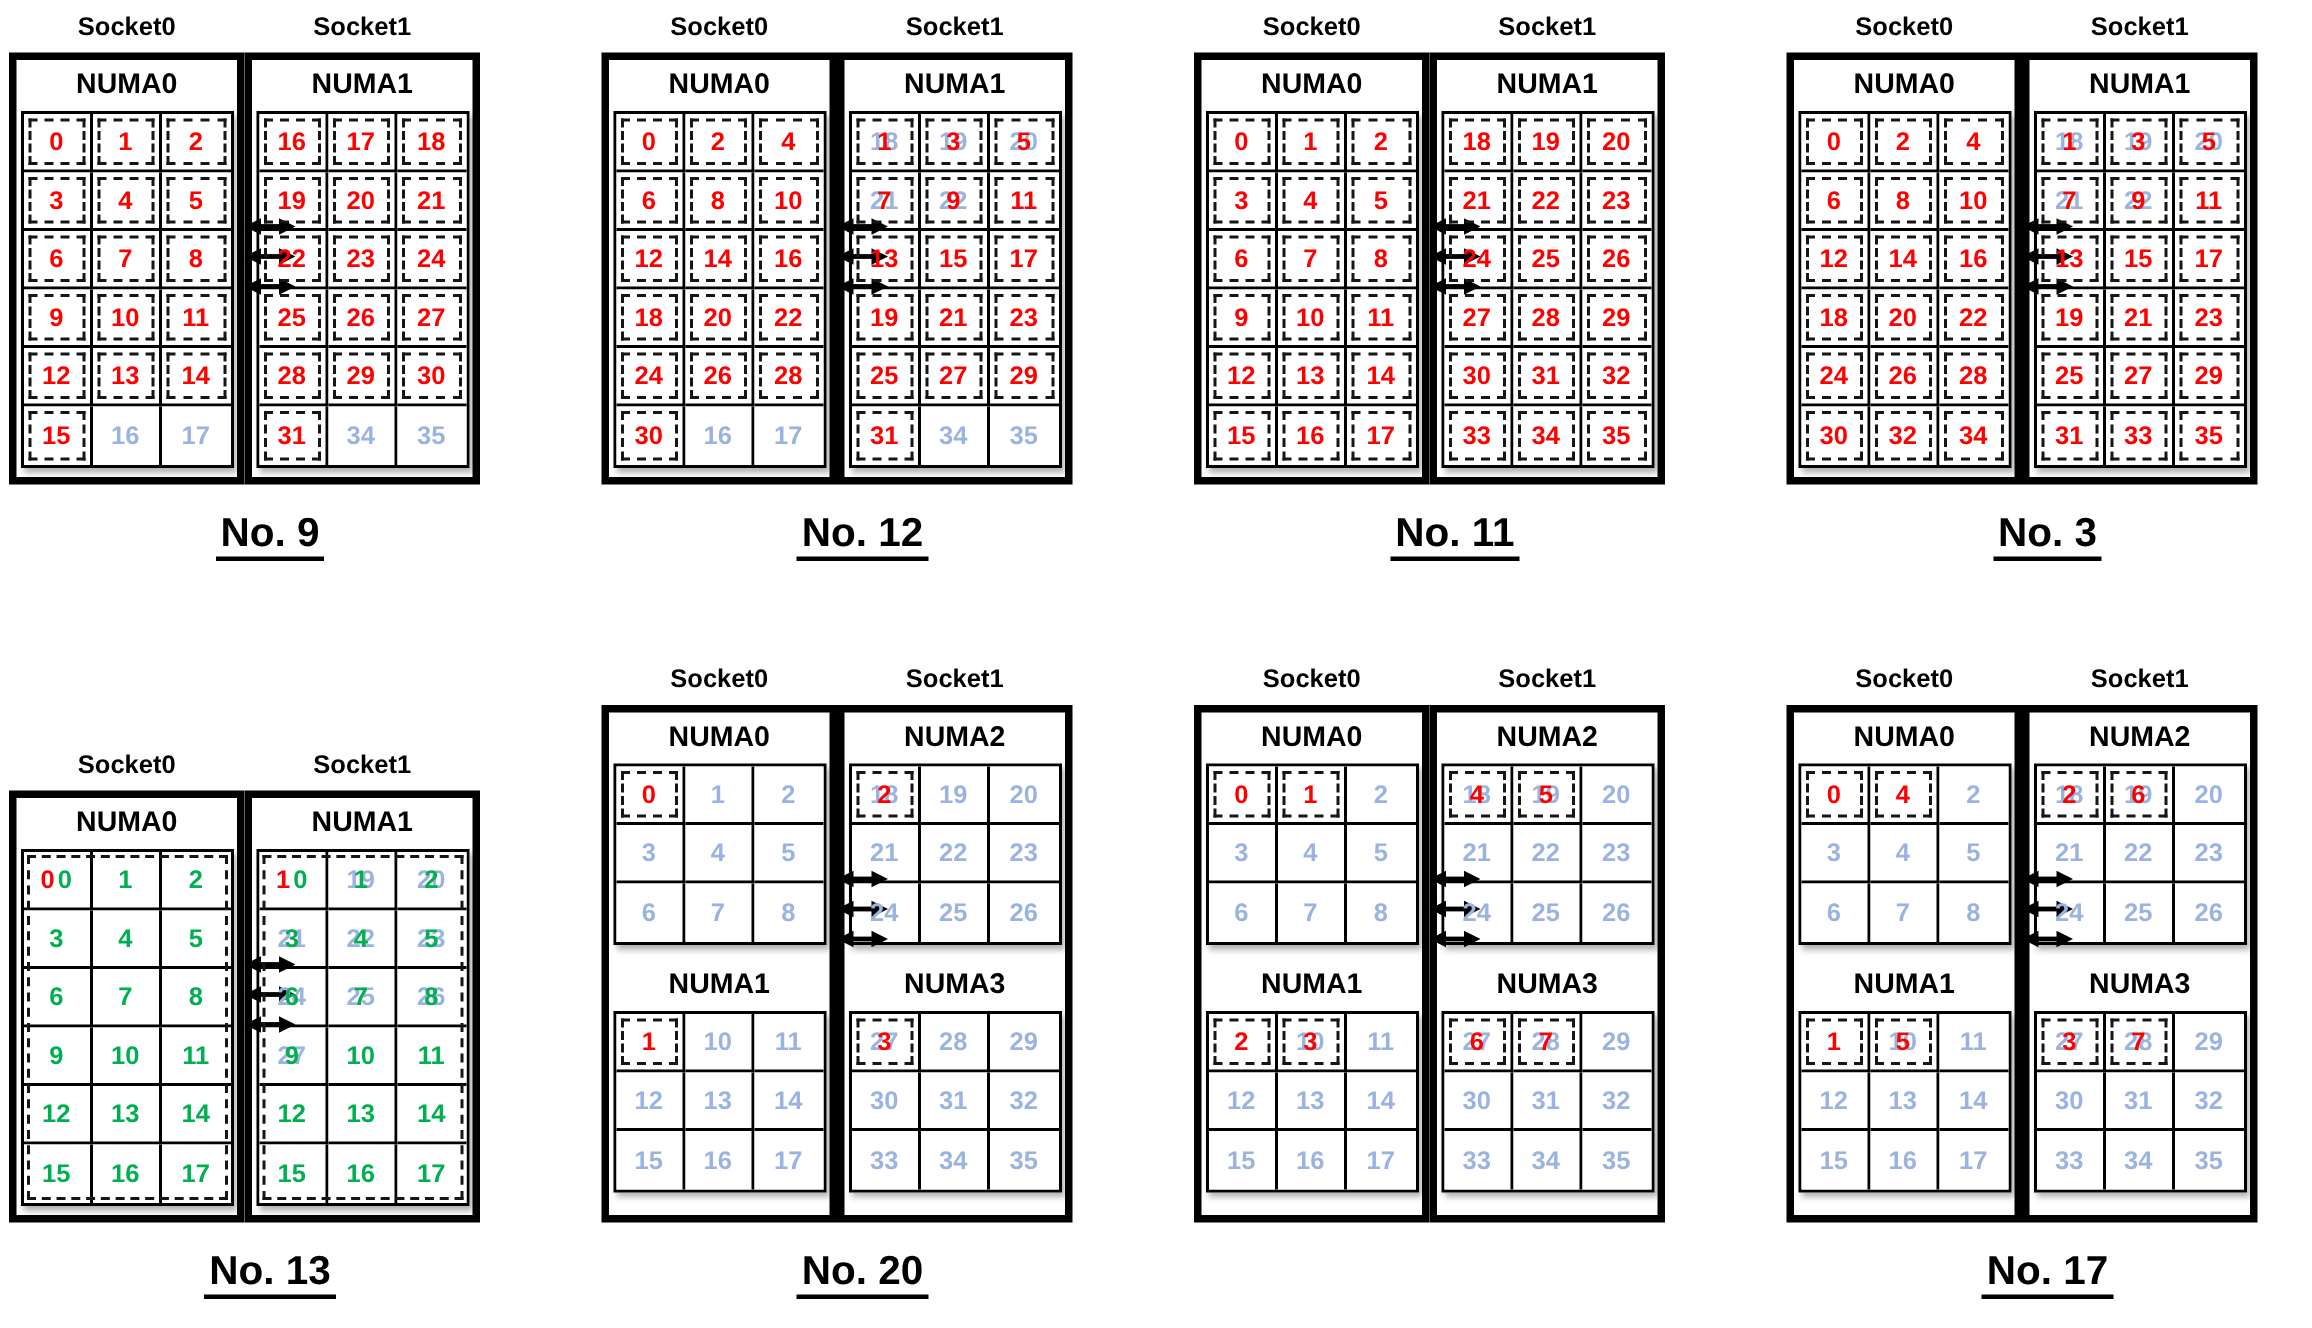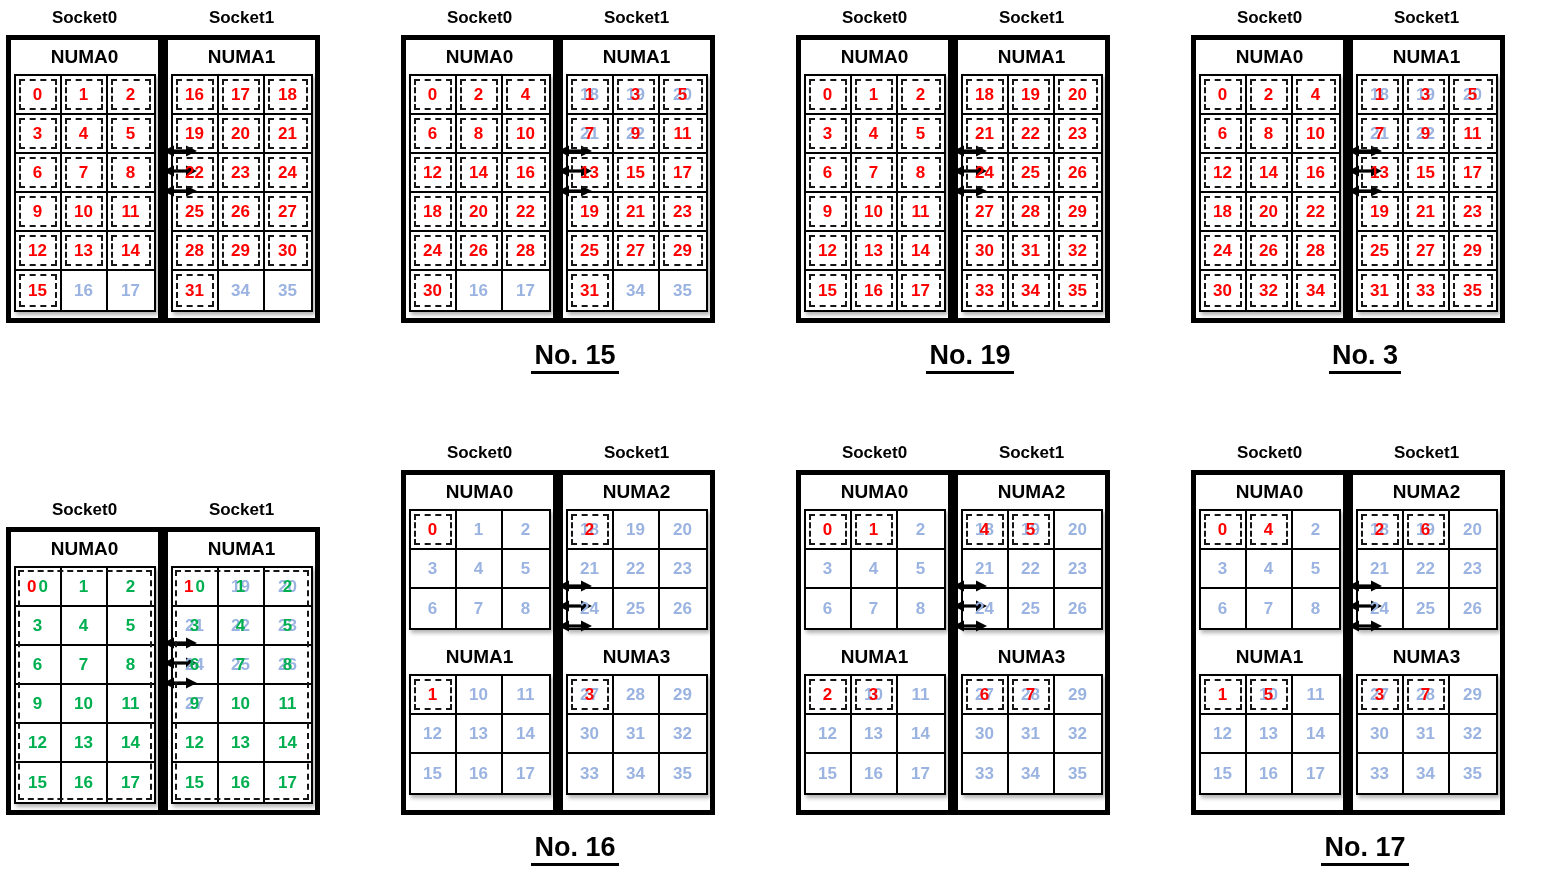--- a/index.html
+++ b/index.html
@@ -207,20 +207,21 @@
             <polygon points="0,6 11,0.5 11,11.5" fill="#000"></polygon>
             <polygon points="34,6 23,0.5 23,11.5" fill="#000"></polygon>
             <rect x="9" y="4.4" width="16" height="3.2" fill="#000"></rect>
           </svg></div>
         <div class="arrow"><svg width="34" height="12" viewBox="0 0 34 12">
             <polygon points="0,6 11,0.5 11,11.5" fill="#000"></polygon>
             <polygon points="34,6 23,0.5 23,11.5" fill="#000"></polygon>
             <rect x="9" y="4.4" width="16" height="3.2" fill="#000"></rect>
           </svg></div>
       </div>
+      <div class="diagram-label"><span>No. 9</span></div>
     </div>
     <div class="diagram" style="left: 401px; top: 8px;">
       <div class="sockets-row">
         <div class="socket-col">
           <div class="socket-title">Socket0</div>
           <div class="socket-box single">
             <div class="numa-title">NUMA0</div>
             <div class="grid">
               <div class="cell">
                 <span class="num red" style="color: rgb(255, 0, 0);">0</span>
@@ -389,21 +390,21 @@
             <polygon points="0,6 11,0.5 11,11.5" fill="#000"></polygon>
             <polygon points="34,6 23,0.5 23,11.5" fill="#000"></polygon>
             <rect x="9" y="4.4" width="16" height="3.2" fill="#000"></rect>
           </svg></div>
         <div class="arrow"><svg width="34" height="12" viewBox="0 0 34 12">
             <polygon points="0,6 11,0.5 11,11.5" fill="#000"></polygon>
             <polygon points="34,6 23,0.5 23,11.5" fill="#000"></polygon>
             <rect x="9" y="4.4" width="16" height="3.2" fill="#000"></rect>
           </svg></div>
       </div>
-      <div class="diagram-label"><span>No. 15</span></div>
+      <div class="diagram-label"><span>No. 12</span></div>
     </div>
     <div class="diagram" style="left: 796px; top: 8px;">
       <div class="sockets-row">
         <div class="socket-col">
           <div class="socket-title">Socket0</div>
           <div class="socket-box single">
             <div class="numa-title">NUMA0</div>
             <div class="grid">
               <div class="cell">
                 <span class="num red" style="color: rgb(255, 0, 0);">0</span>
@@ -571,21 +572,21 @@
             <polygon points="0,6 11,0.5 11,11.5" fill="#000"></polygon>
             <polygon points="34,6 23,0.5 23,11.5" fill="#000"></polygon>
             <rect x="9" y="4.4" width="16" height="3.2" fill="#000"></rect>
           </svg></div>
         <div class="arrow"><svg width="34" height="12" viewBox="0 0 34 12">
             <polygon points="0,6 11,0.5 11,11.5" fill="#000"></polygon>
             <polygon points="34,6 23,0.5 23,11.5" fill="#000"></polygon>
             <rect x="9" y="4.4" width="16" height="3.2" fill="#000"></rect>
           </svg></div>
       </div>
-      <div class="diagram-label"><span>No. 19</span></div>
+      <div class="diagram-label"><span>No. 11</span></div>
     </div>
     <div class="diagram" style="left: 1191px; top: 8px;">
       <div class="sockets-row">
         <div class="socket-col">
           <div class="socket-title">Socket0</div>
           <div class="socket-box single">
             <div class="numa-title">NUMA0</div>
             <div class="grid">
               <div class="cell">
                 <span class="num red" style="color: rgb(255, 0, 0);">0</span>
@@ -917,20 +918,21 @@
             <polygon points="0,6 11,0.5 11,11.5" fill="#000"></polygon>
             <polygon points="34,6 23,0.5 23,11.5" fill="#000"></polygon>
             <rect x="9" y="4.4" width="16" height="3.2" fill="#000"></rect>
           </svg></div>
         <div class="arrow"><svg width="34" height="12" viewBox="0 0 34 12">
             <polygon points="0,6 11,0.5 11,11.5" fill="#000"></polygon>
             <polygon points="34,6 23,0.5 23,11.5" fill="#000"></polygon>
             <rect x="9" y="4.4" width="16" height="3.2" fill="#000"></rect>
           </svg></div>
       </div>
+      <div class="diagram-label"><span>No. 13</span></div>
     </div>
     <div class="diagram" style="left: 401px; top: 443px;">
       <div class="sockets-row">
         <div class="socket-col">
           <div class="socket-title">Socket0</div>
           <div class="socket-box quad">
             <div class="numa-title">NUMA0</div>
             <div class="grid">
               <div class="cell">
                 <span class="num red" style="color: rgb(255, 0, 0);">0</span>
@@ -1074,21 +1076,21 @@
             <polygon points="0,6 11,0.5 11,11.5" fill="#000"></polygon>
             <polygon points="34,6 23,0.5 23,11.5" fill="#000"></polygon>
             <rect x="9" y="4.4" width="16" height="3.2" fill="#000"></rect>
           </svg></div>
         <div class="arrow"><svg width="34" height="12" viewBox="0 0 34 12">
             <polygon points="0,6 11,0.5 11,11.5" fill="#000"></polygon>
             <polygon points="34,6 23,0.5 23,11.5" fill="#000"></polygon>
             <rect x="9" y="4.4" width="16" height="3.2" fill="#000"></rect>
           </svg></div>
       </div>
-      <div class="diagram-label"><span>No. 16</span></div>
+      <div class="diagram-label"><span>No. 20</span></div>
     </div>
     <div class="diagram" style="left: 796px; top: 443px;">
       <div class="sockets-row">
         <div class="socket-col">
           <div class="socket-title">Socket0</div>
           <div class="socket-box quad">
             <div class="numa-title">NUMA0</div>
             <div class="grid">
               <div class="cell">
                 <span class="num red" style="color: rgb(255, 0, 0);">0</span>

